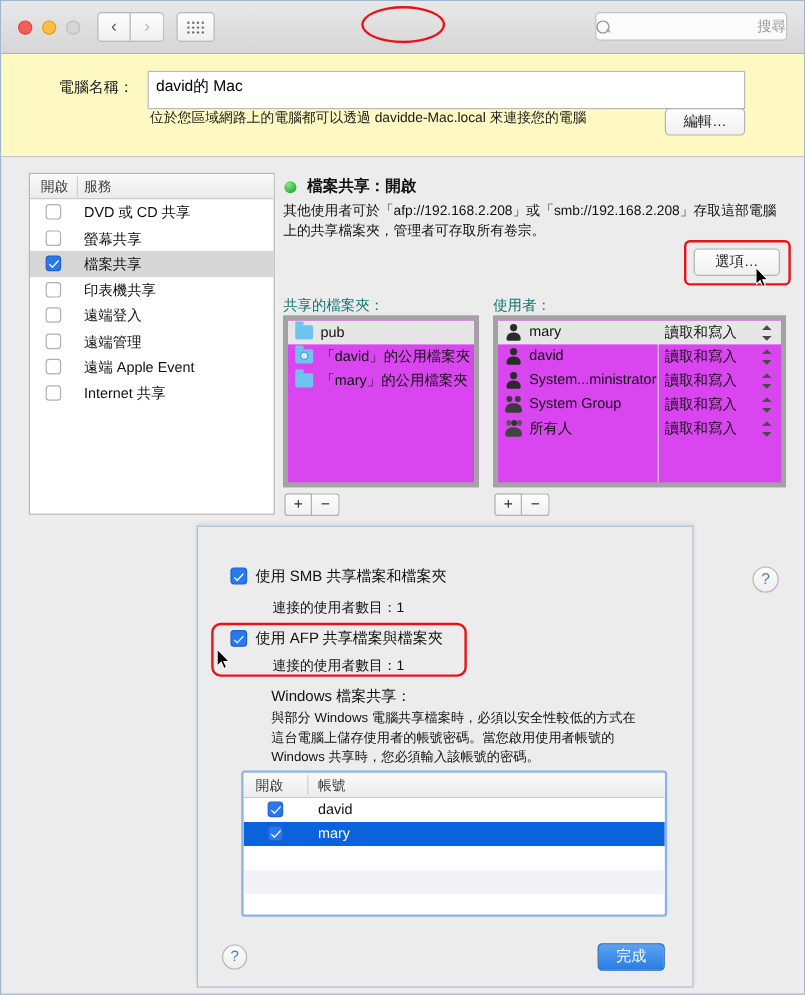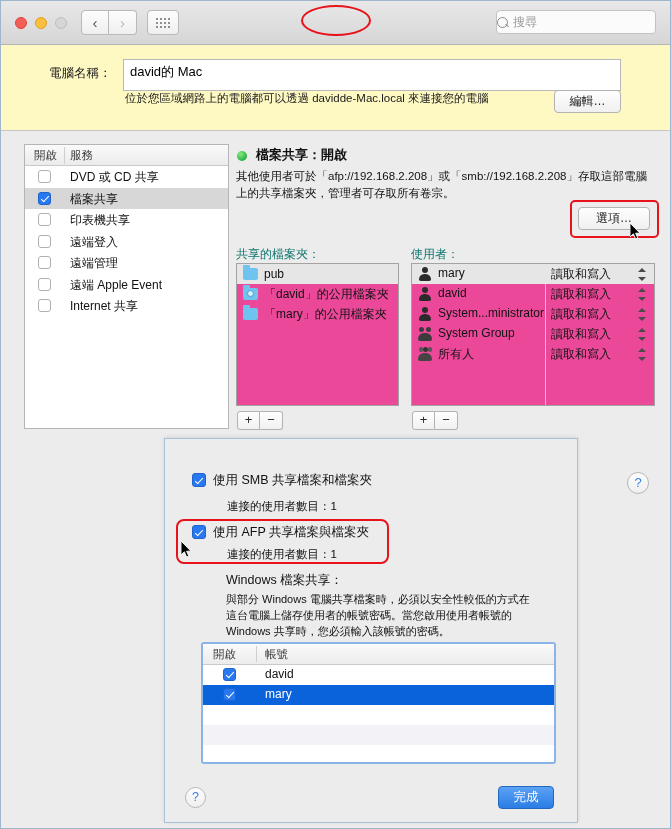--- a/index.html
+++ b/index.html
@@ -100,21 +100,21 @@
     background: #fbfbfb;
     border: 1px solid #c2c2c2;
     border-radius: 4px;
     box-sizing: border-box;
   }
   .search-inner {
     position: absolute;
     left: 0; top: 0; right: 0; bottom: 0;
     display: flex;
     align-items: center;
-    justify-content: flex-start;
+    justify-content: space-between;
     gap: 5px;
     color: #9a9a9a;
     font-size: 12px;
   }
   .mag {
     width: 9px; height: 9px;
     border: 1.4px solid #8e8e8e;
     border-radius: 50%;
     position: relative;
     display: inline-block;
@@ -268,22 +268,22 @@
   .col-label {
     position: absolute;
     font-size: 12px;
     color: #0f766e;
   }
   .lbl-folders { left: 235px; top: 245px; }
   .lbl-users   { left: 410px; top: 245px; }
 
   .listbox {
     position: absolute;
-    background: #ec4899;
-    border: 1px solid #a3a3a3;
+    background: #d946ef;
+    border: 4px solid #a3a3a3;
     box-sizing: border-box;
     overflow: hidden;
   }
   .folderbox { left: 235px; top: 262px; width: 163px; height: 143px; }
   .usersbox  { left: 410px; top: 262px; width: 244px; height: 143px; }
 
   .frow {
     position: relative;
     height: 20px;
     display: flex;
@@ -630,20 +630,24 @@
   <div class="svclist">
     <div class="svchead">
       <span class="h1">開啟</span>
       <span class="divline"></span>
       <span class="h2">服務</span>
     </div>
 
     <div class="svcrow">
       <span class="cb"></span>
       <span class="svclabel">DVD 或 CD 共享</span>
+    </div>
+    <div class="svcrow">
+      <span class="cb"></span>
+      <span class="svclabel">螢幕共享</span>
     </div>
     <div class="svcrow selected">
       <span class="cb on"></span>
       <span class="svclabel">檔案共享</span>
     </div>
     <div class="svcrow">
       <span class="cb"></span>
       <span class="svclabel">印表機共享</span>
     </div>
     <div class="svcrow">

